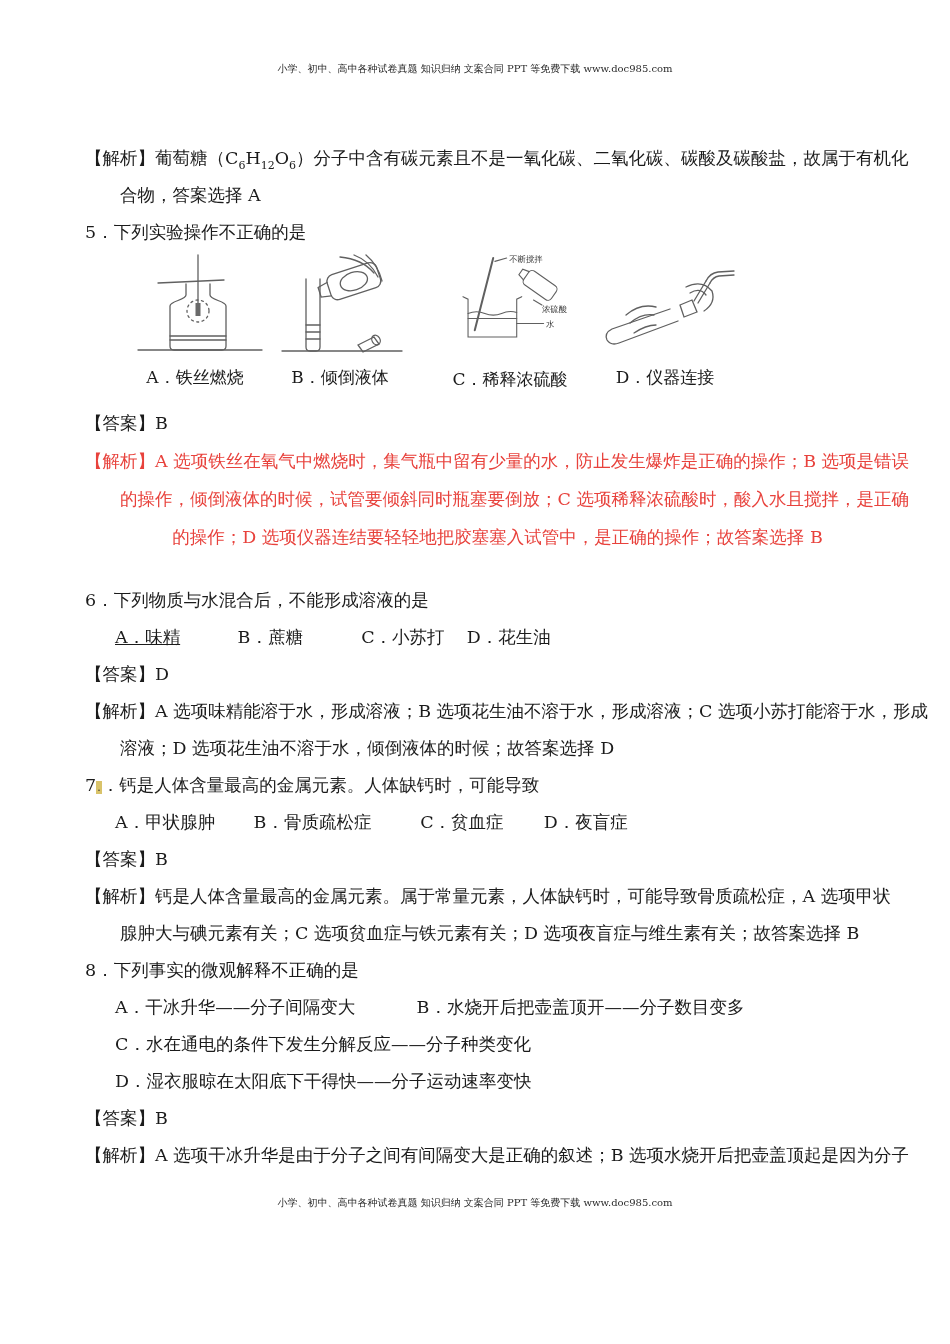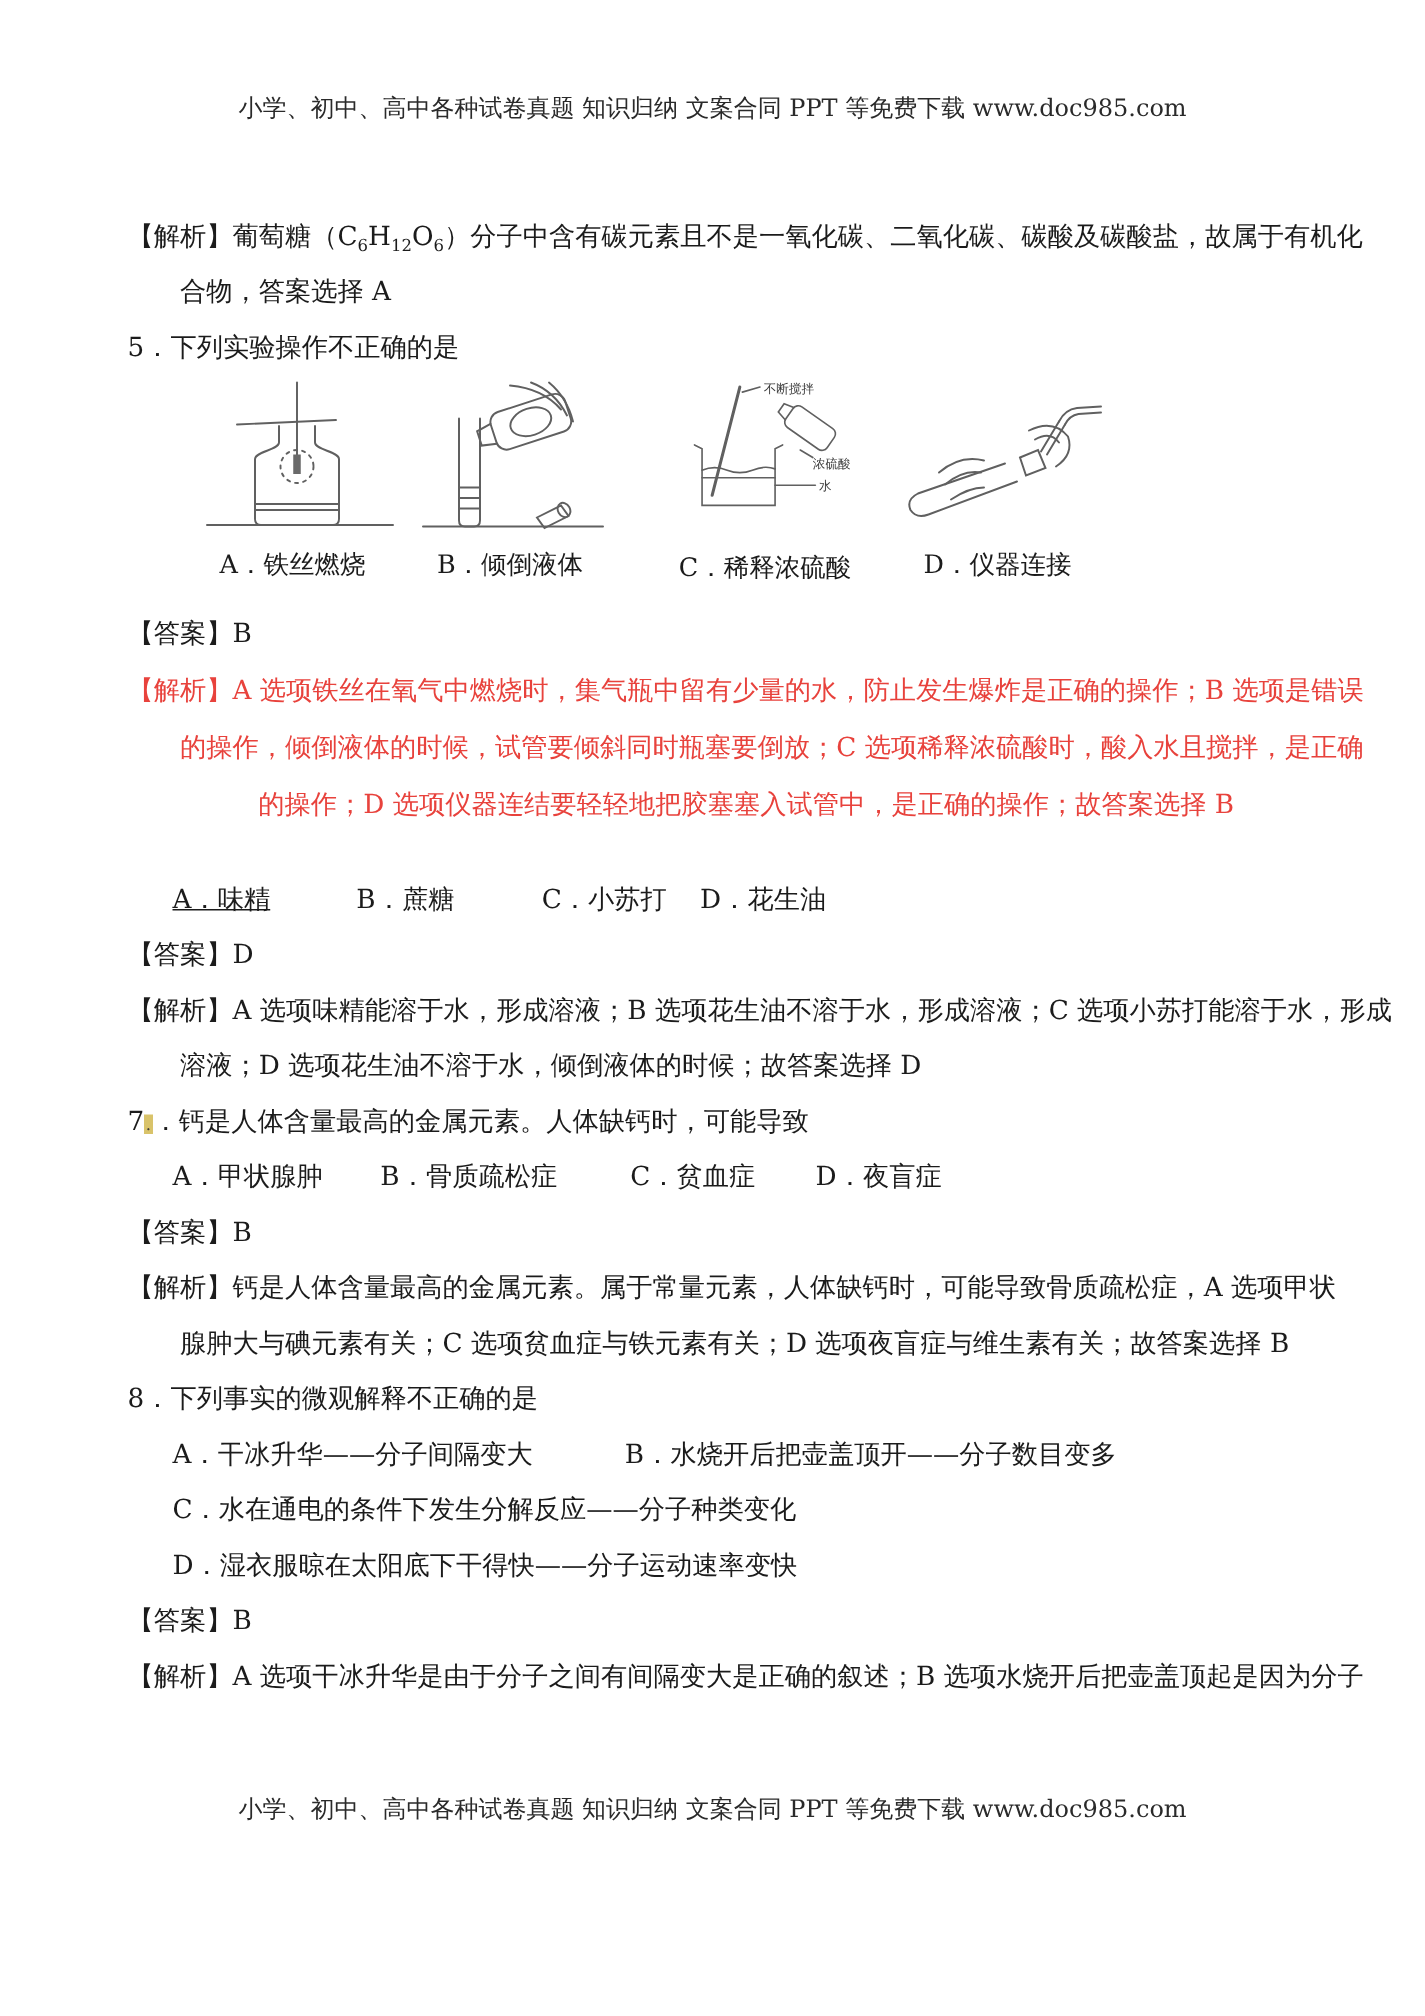--- a/index.html
+++ b/index.html
@@ -8,21 +8,21 @@
     width:950px; height:1344px;
     margin:0 auto;
     background:#ffffff;
     font-family:"DejaVu Serif","Liberation Serif",serif;
     color:#1b1b1b;
     overflow:hidden;
   }
   .header, .footer {
     position:absolute; left:0; right:0;
     text-align:center;
-    font-size:16px;
+    font-size:10px;
     color:#2a2a2a;
     white-space:nowrap;
   }
   .header { top:62px; }
   .footer { top:1196px; }
   .content {
     position:absolute; left:85px; top:140px; width:790px;
   }
   .line {
     line-height:37px; height:37px;
@@ -157,20 +157,21 @@
 
     <div class="spacer-s"></div>
 
     <div class="line">【答案】B</div>
     <div class="line tall red">【解析】A 选项铁丝在氧气中燃烧时，集气瓶中留有少量的水，防止发生爆炸是正确的操作；B 选项是错误</div>
     <div class="line tall red indent">的操作，倾倒液体的时候，试管要倾斜同时瓶塞要倒放；C 选项稀释浓硫酸时，酸入水且搅拌，是正确</div>
     <div class="line tall red indent">的操作；D 选项仪器连结要轻轻地把胶塞塞入试管中，是正确的操作；故答案选择 B</div>
 
     <div class="spacer-m"></div>
 
+    <div class="line">6．下列物质与水混合后，不能形成溶液的是</div>
     <div class="line opt-row">
       <span class="opt q6-a">A．味精</span>
       <span class="opt q6-b">B．蔗糖</span>
       <span class="opt q6-c">C．小苏打</span>
       <span class="opt">D．花生油</span>
     </div>
     <div class="line">【答案】D</div>
     <div class="line">【解析】A 选项味精能溶于水，形成溶液；B 选项花生油不溶于水，形成溶液；C 选项小苏打能溶于水，形成</div>
     <div class="line indent">溶液；D 选项花生油不溶于水，倾倒液体的时候；故答案选择 D</div>
 

